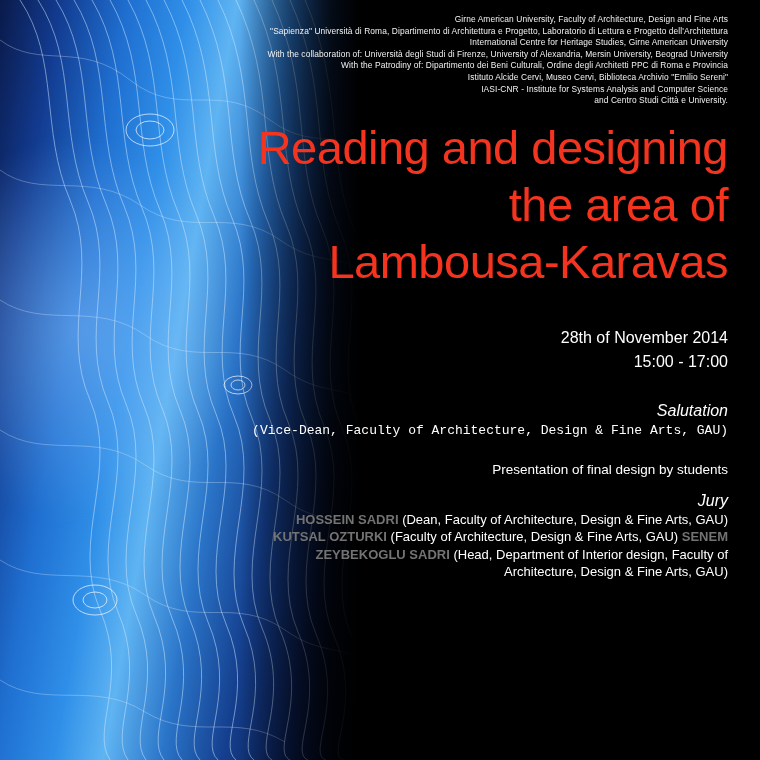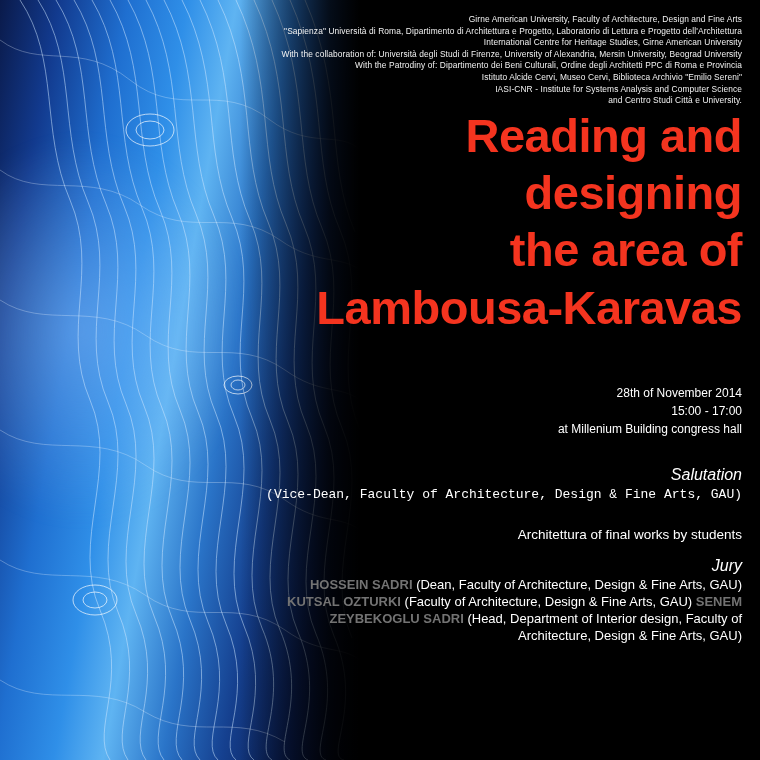--- a/index.html
+++ b/index.html
@@ -60,21 +60,21 @@
   }
   .artwork svg {
     position: absolute;
     left: 0;
     top: 0;
   }
 
   
   .content {
     position: absolute;
-    right: 18px;
+    right: 32px;
     top: 0;
     width: 480px;
     height: 760px;
     text-align: right;
     color: #ffffff;
   }
 
   .credits {
     margin-top: 14px;
     font-size: 8.4px;
@@ -86,31 +86,32 @@
 
   .special-seminar {
     margin-top: 26px;
     font-size: 30px;
     font-weight: 400;
     letter-spacing: 0.5px;
     color: #ffffff;
   }
 
   .title {
+    margin-top: 12px;
     color: #f4341f;
-    font-weight: bold;
+    font-weight: normal;
     font-size: 47px;
     line-height: 1.22;
     letter-spacing: -0.5px;
   }
   .title .line { display: block; }
 
   .when {
-    margin-top: 48px;
-    font-size: 12px;
+    margin-top: 35px;
+    font-size: 16px;
     line-height: 1.5;
     color: #ffffff;
     font-weight: 400;
   }
 
   .salutation-block {
     margin-top: 26px;
     font-size: 13px;
     line-height: 1.4;
   }
@@ -218,29 +219,28 @@
 
     <div class="title">
       <span class="line">Reading and designing</span>
       <span class="line">the area of</span>
       <span class="line">Lambousa-Karavas</span>
     </div>
 
     <div class="when">
       <div>28th of November 2014</div>
       <div>15:00 - 17:00</div>
-      <div>at Millenium Building congress hall</div>
     </div>
 
     <div class="salutation-block">
       <div class="sal-label">Salutation</div>
       <div class="sal-role">(Vice-Dean, Faculty of Architecture, Design &amp; Fine Arts, GAU)</div>
     </div>
 
-    <div class="presentation">Architettura of final works by students</div>
+    <div class="presentation">Presentation of final design by students</div>
     <div class="jury-label">Jury</div>
 
     <div class="jury">
       <span class="entry"><span class="name-red">HOSSEIN SADRI</span> <span>(Dean, Faculty of Architecture, Design &amp; Fine Arts, GAU)</span></span>
       <span class="entry"><span class="name-red">KUTSAL OZTURKI</span> <span>(Faculty of Architecture, Design &amp; Fine Arts, GAU)</span></span>
       <span class="entry"><span class="name-red">SENEM ZEYBEKOGLU SADRI</span> <span>(Head, Department of Interior design, Faculty of Architecture, Design &amp; Fine Arts, GAU)</span></span>
       
       
       
       

